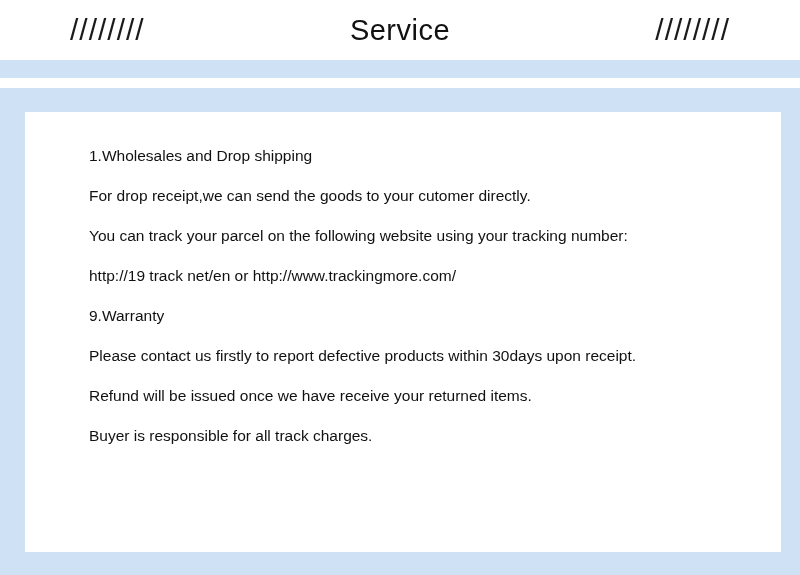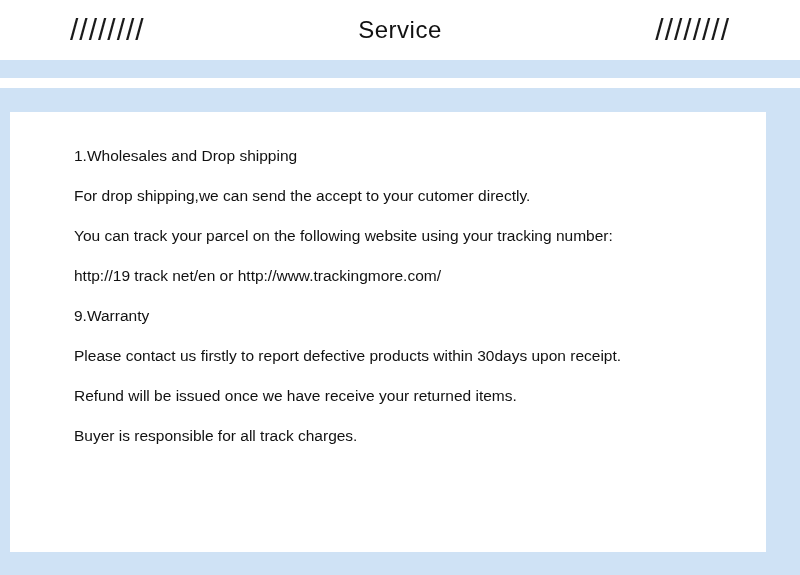--- a/index.html
+++ b/index.html
@@ -40,21 +40,21 @@
   .slashes {
     font-family: "Liberation Sans", sans-serif;
     font-size: 30px;
     letter-spacing: 1px;
     color: #1a1a1a;
     font-weight: 400;
     line-height: 1;
   }
   .header-title {
     font-family: "Liberation Sans", sans-serif;
-    font-size: 24px;
+    font-size: 29px;
     color: #111111;
     font-weight: 400;
     line-height: 1;
     letter-spacing: 0.5px;
   }
   
   .band-top {
     position: absolute;
     left: 0;
     top: 60px;
@@ -74,21 +74,21 @@
     position: absolute;
     left: 0;
     top: 88px;
     width: 800px;
     height: 487px;
     background: #cfe2f5;
   }
   
   .card {
     position: absolute;
-    left: 10px;
+    left: 25px;
     top: 112px;
     width: 756px;
     height: 440px;
     background: #ffffff;
     box-sizing: border-box;
     padding: 24px 36px 10px 64px;
   }
   .line {
     font-family: "Liberation Sans", sans-serif;
     font-size: 15.5px;
@@ -110,21 +110,21 @@
       <span class="slashes">////////</span>
     </div>
   </div>
 
   <div class="band-top"></div>
   <div class="band-gap"></div>
   <div class="band-body"></div>
 
   <div class="card">
     <div class="line">1.Wholesales and Drop shipping</div>
-    <div class="line">For drop shipping,we can send the accept to your cutomer directly.</div>
+    <div class="line">For drop receipt,we can send the goods to your cutomer directly.</div>
     <div class="line">You can track your parcel on the following website using your tracking number:</div>
     <div class="line">http://19 track net/en or http://www.trackingmore.com/</div>
     <div class="line">9.Warranty</div>
     <div class="line">Please contact us firstly to report defective products within 30days upon receipt.</div>
     <div class="line">Refund will be issued once we have receive your returned items.</div>
     <div class="line">Buyer is responsible for all track charges.</div>
   </div>
 
 </div>
 

